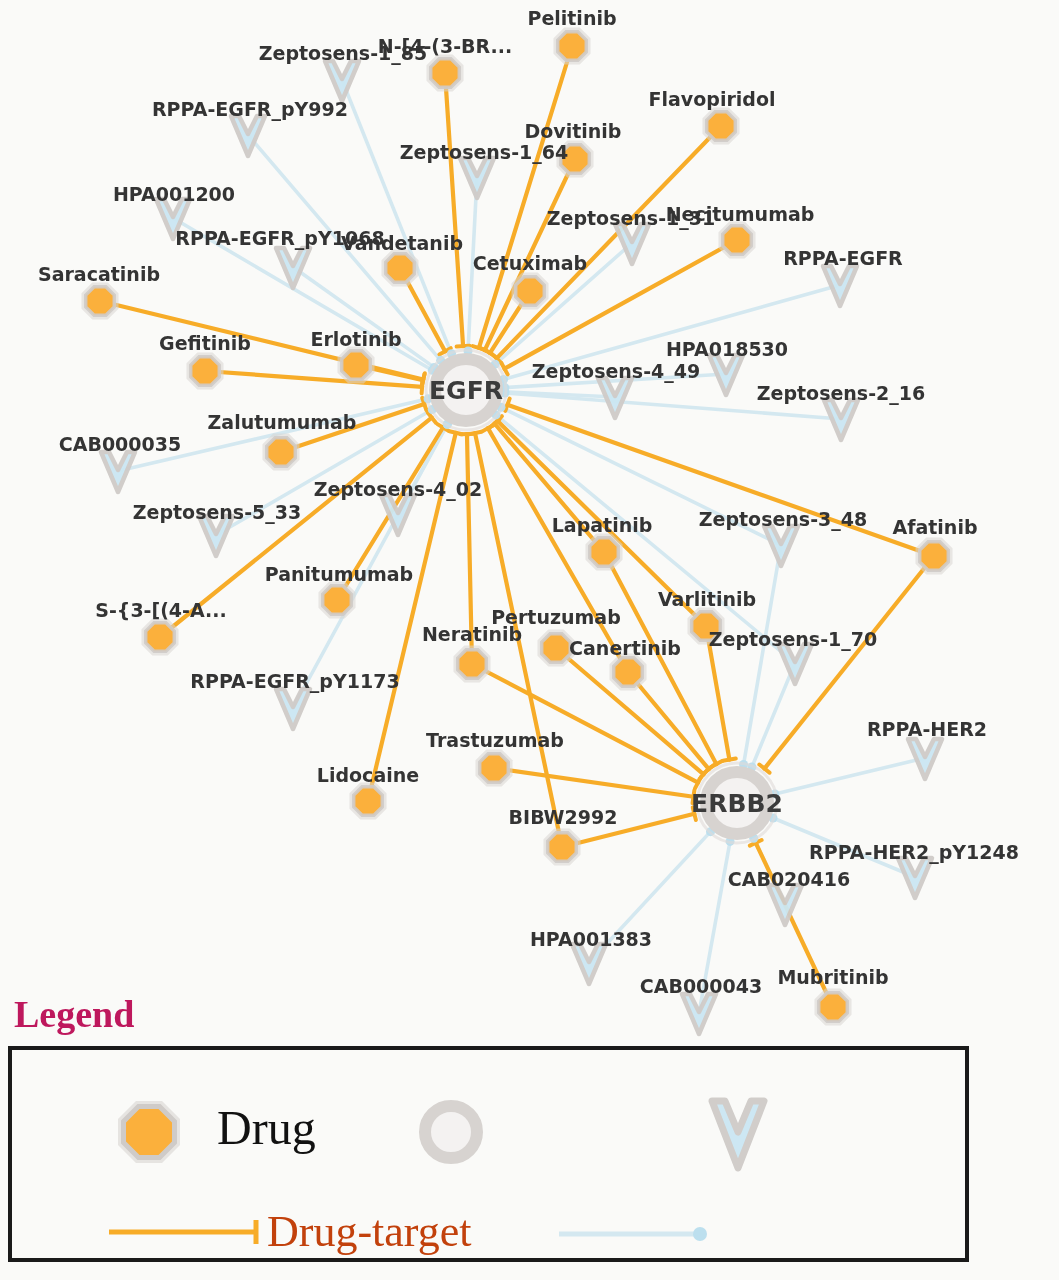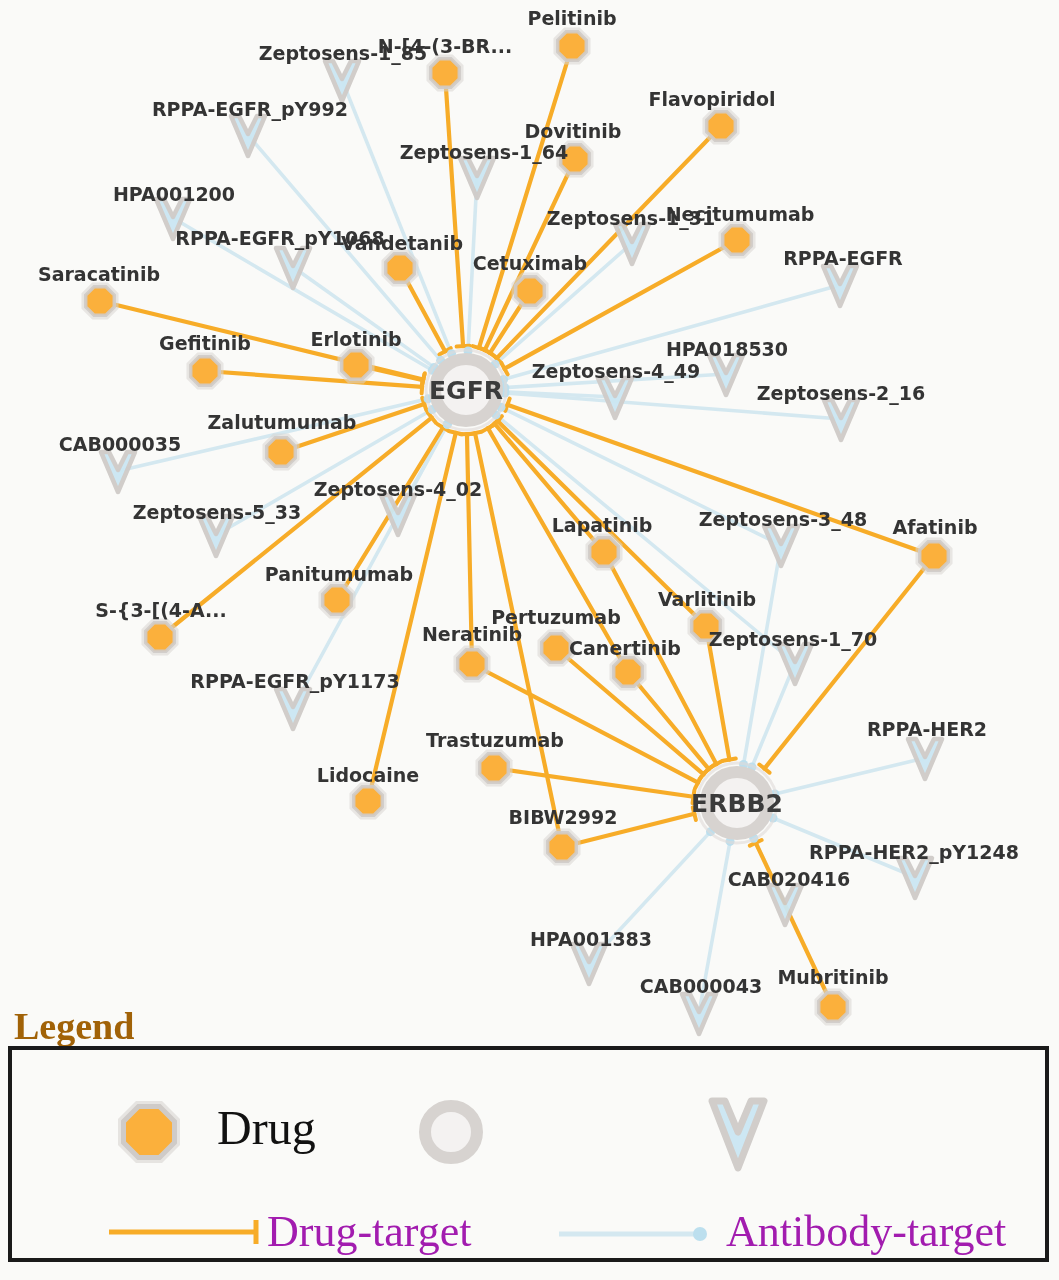--- a/index.html
+++ b/index.html
@@ -2,25 +2,25 @@
 <html><head>
 <meta charset="utf-8">
 <style>
   html,body{margin:0;padding:0;background:#fafaf8;}
   .stage{position:relative;width:1059px;height:1280px;overflow:hidden;
          font-family:"DejaVu Sans",sans-serif;background:#fafaf8;}
   #graph{position:absolute;left:0;top:0;}
   .node-label{font:700 19px "DejaVu Sans",sans-serif;fill:#343434;}
   .gene-label{font:700 25px "DejaVu Sans",sans-serif;fill:#3b3b3b;}
   .legend-title{position:absolute;left:14px;top:992px;
-      font:700 38px "Liberation Serif",serif;color:#a16207;margin-top:12px;}
-  .legend-box{position:absolute;left:8px;top:1046px;width:1041px;height:216px;
+      font:700 38px "Liberation Serif",serif;color:#be185d;}
+  .legend-box{position:absolute;left:8px;top:1046px;width:961px;height:216px;
       border:4px solid #1a1a1a;box-sizing:border-box;}
   .legend-item-label{position:absolute;font:400 48px "Liberation Serif",serif;color:#111;white-space:nowrap;}
-  .legend-edge-label{position:absolute;font:400 44px "Liberation Serif",serif;color:#a21caf;white-space:nowrap;text-align:right;}
+  .legend-edge-label{position:absolute;font:400 44px "Liberation Serif",serif;color:#c2410c;white-space:nowrap;text-align:right;}
   .legend-icon{position:absolute;}
 </style>
 </head>
 <body>
 
 <div class="stage">
 
   <svg id="graph" width="1059" height="1280" viewBox="0 0 1059 1280">
       <rect x="0" y="0" width="1059" height="1280" fill="#fafaf8"></rect>
       <g>
@@ -369,16 +369,15 @@
     <svg class="legend-icon" style="left:92px;top:168px;" width="170" height="28" viewBox="0 0 170 28">
       <line x1="5" y1="14" x2="150" y2="14" stroke="#f7ac28" stroke-width="5"></line>
       <line x1="152" y1="2" x2="152" y2="26" stroke="#f7ac28" stroke-width="5"></line>
     </svg>
     <div class="legend-edge-label" style="left:255px;top:156px;">Drug-target</div>
 
     <svg class="legend-icon" style="left:542px;top:170px;" width="170" height="28" viewBox="0 0 170 28">
       <line x1="5" y1="14" x2="140" y2="14" stroke="#d4e8f0" stroke-width="5"></line>
       <circle cx="146" cy="14" r="7" fill="#bcdfee"></circle>
     </svg>
-    <div class="legend-edge-label" style="left:714px;top:156px;">Antibody-target</div>
 
   </div>
 </div>
 
 </body></html>

